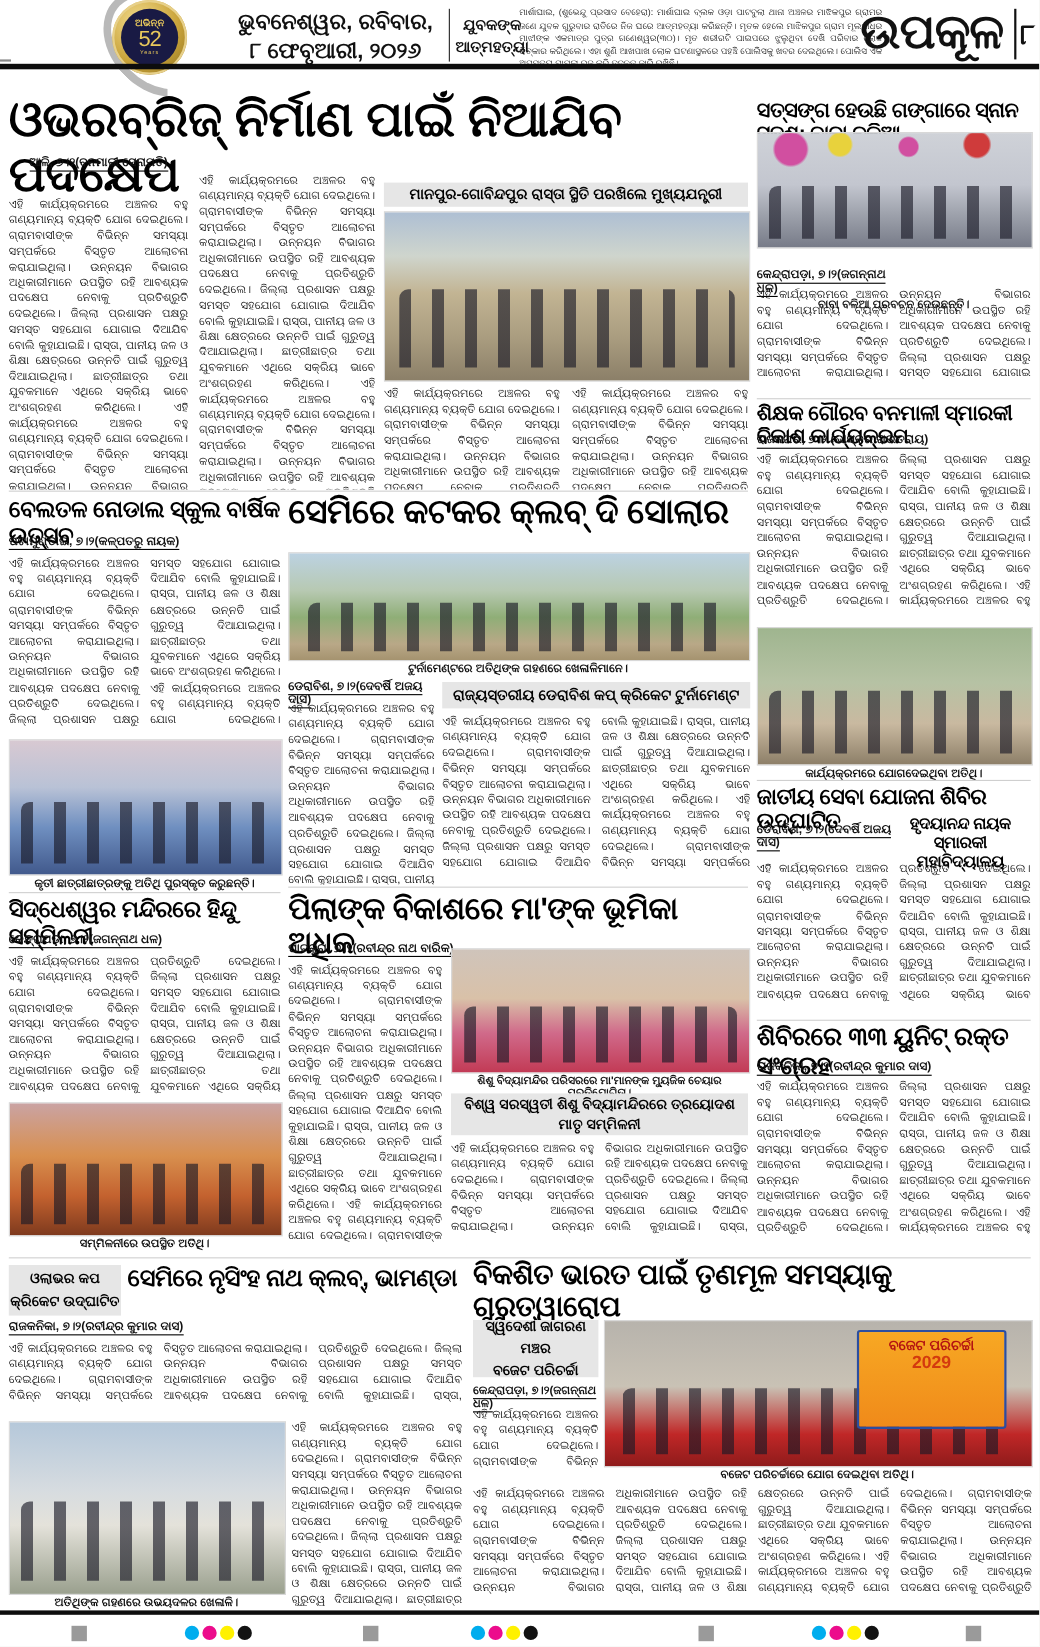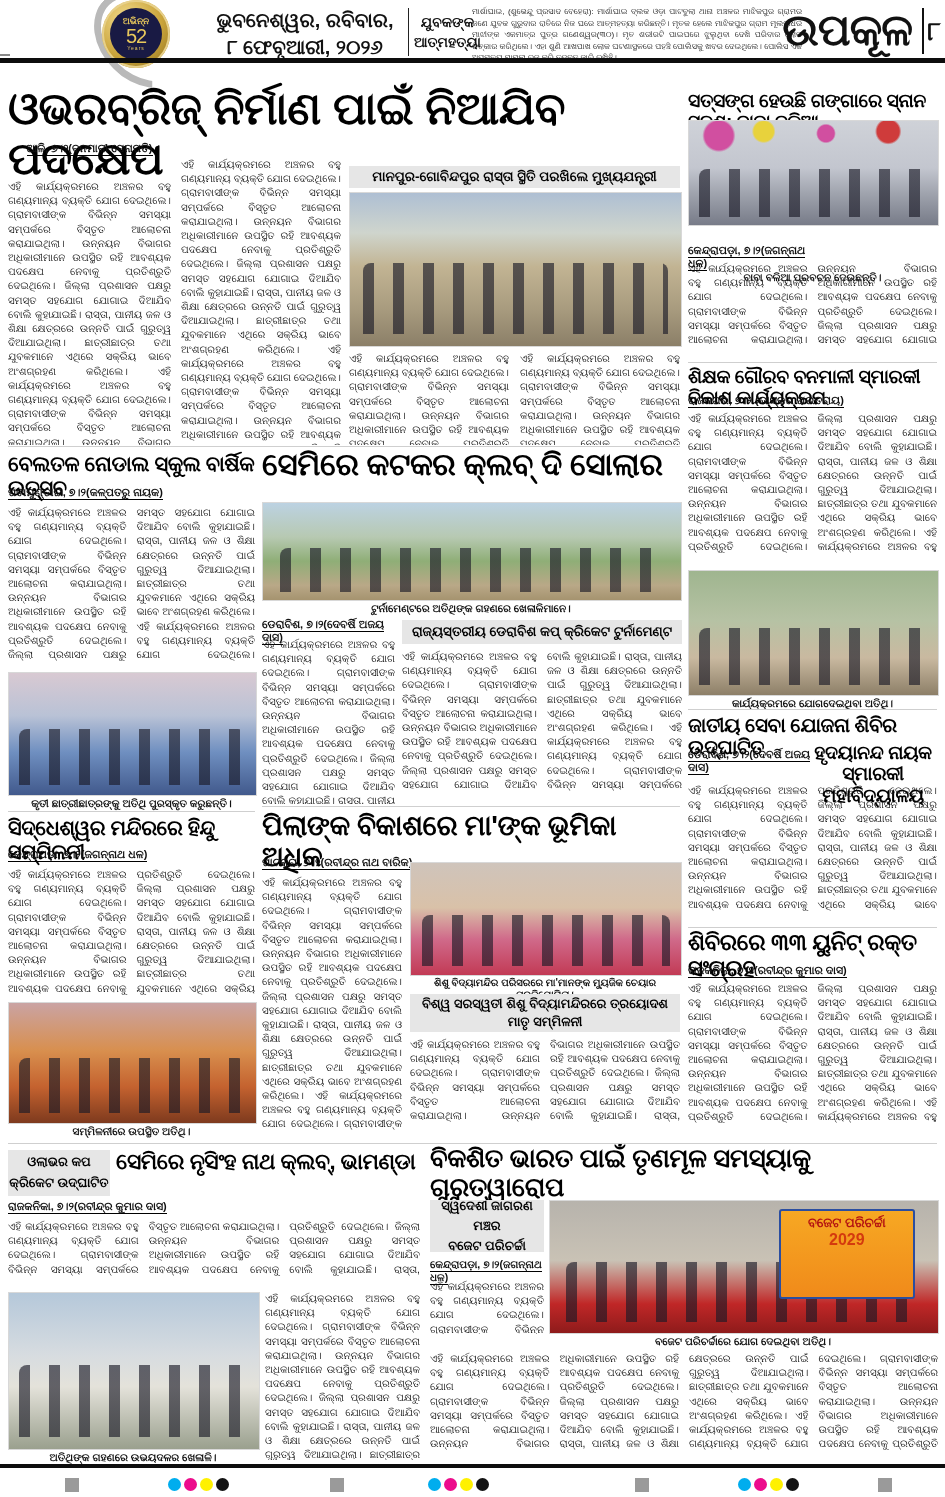--- a/index.html
+++ b/index.html
@@ -133,21 +133,21 @@
     <div class="byline"><span>ରାଜନଗର, ୭।୨ (ଭାସ୍କର ରାଉତରାୟ)</span></div>
   </div>
   <div class="abs bodytext cols2" style="left:688px;top:412px;width:249px;height:154px;">ଏହି କାର୍ଯ୍ୟକ୍ରମରେ ଅଞ୍ଚଳର ବହୁ ଗଣ୍ୟମାନ୍ୟ ବ୍ୟକ୍ତି ଯୋଗ ଦେଇଥିଲେ। ଗ୍ରାମବାସୀଙ୍କ ବିଭିନ୍ନ ସମସ୍ୟା ସମ୍ପର୍କରେ ବିସ୍ତୃତ ଆଲୋଚନା କରାଯାଇଥିଲା। ଉନ୍ନୟନ ବିଭାଗର ଅଧିକାରୀମାନେ ଉପସ୍ଥିତ ରହି ଆବଶ୍ୟକ ପଦକ୍ଷେପ ନେବାକୁ ପ୍ରତିଶ୍ରୁତି ଦେଇଥିଲେ। ଜିଲ୍ଲା ପ୍ରଶାସନ ପକ୍ଷରୁ ସମସ୍ତ ସହଯୋଗ ଯୋଗାଇ ଦିଆଯିବ ବୋଲି କୁହାଯାଇଛି। ରାସ୍ତା, ପାନୀୟ ଜଳ ଓ ଶିକ୍ଷା କ୍ଷେତ୍ରରେ ଉନ୍ନତି ପାଇଁ ଗୁରୁତ୍ୱ ଦିଆଯାଇଥିଲା। ଛାତ୍ରୀଛାତ୍ର ତଥା ଯୁବକମାନେ ଏଥିରେ ସକ୍ରିୟ ଭାବେ ଅଂଶଗ୍ରହଣ କରିଥିଲେ। ଏହି କାର୍ଯ୍ୟକ୍ରମରେ ଅଞ୍ଚଳର ବହୁ ଗଣ୍ୟମାନ୍ୟ ବ୍ୟକ୍ତି ଯୋଗ ଦେଇଥିଲେ। ଗ୍ରାମବାସୀଙ୍କ ବିଭିନ୍ନ ସମସ୍ୟା ସମ୍ପର୍କରେ ବିସ୍ତୃତ ଆଲୋଚନା କରାଯାଇଥିଲା। ଉନ୍ନୟନ ବିଭାଗର ଅଧିକାରୀମାନେ ଉପସ୍ଥିତ ରହି ଆବଶ୍ୟକ ପଦକ୍ଷେପ ନେବାକୁ ପ୍ରତିଶ୍ରୁତି ଦେଇଥିଲେ। ଜିଲ୍ଲା ପ୍ରଶାସନ ପକ୍ଷରୁ ସମସ୍ତ ସହଯୋଗ ଯୋଗାଇ ଦିଆଯିବ ବୋଲି କୁହାଯାଇଛି। ରାସ୍ତା, ପାନୀୟ ଜଳ ଓ ଶିକ୍ଷା କ୍ଷେତ୍ରରେ ଉନ୍ନତି ପାଇଁ ଗୁରୁତ୍ୱ ଦିଆଯାଇଥିଲା। ଛାତ୍ରୀଛାତ୍ର ତଥା ଯୁବକମାନେ ଏଥିରେ ସକ୍ରିୟ ଭାବେ ଅଂଶଗ୍ରହଣ କରିଥିଲେ। ଏହି କାର୍ଯ୍ୟକ୍ରମରେ ଅଞ୍ଚଳର ବହୁ ଗଣ୍ୟମାନ୍ୟ ବ୍ୟକ୍ତି ଯୋଗ ଦେଇଥିଲେ। ଗ୍ରାମବାସୀଙ୍କ ବିଭିନ୍ନ ସମସ୍ୟା ସମ୍ପର୍କରେ ବିସ୍ତୃତ ଆଲୋଚନା କରାଯାଇଥିଲା। ଉନ୍ନୟନ ବିଭାଗର ଅଧିକାରୀମାନେ ଉପସ୍ଥିତ ରହି ଆବଶ୍ୟକ ପଦକ୍ଷେପ ନେବାକୁ ପ୍ରତିଶ୍ରୁତି ଦେଇଥିଲେ। ଜିଲ୍ଲା ପ୍ରଶାସନ ପକ୍ଷରୁ ସମସ୍ତ ସହଯୋଗ ଯୋଗାଇ ଦିଆଯିବ ବୋଲି କୁହାଯାଇଛି। ରାସ୍ତା, ପାନୀୟ ଜଳ ଓ ଶିକ୍ଷା କ୍ଷେତ୍ରରେ ଉନ୍ନତି ପାଇଁ ଗୁରୁତ୍ୱ ଦିଆଯାଇଥିଲା। ଛାତ୍ରୀଛାତ୍ର ତଥା ଯୁବକମାନେ ଏଥିରେ ସକ୍ରିୟ ଭାବେ ଅଂଶଗ୍ରହଣ କରିଥିଲେ। </div>
   <div class="photo ph-felicit" style="left:688px;top:570px;width:249px;height:124px;"></div>
   <div class="abs caption" style="left:688px;top:697px;width:249px;">କାର୍ଯ୍ୟକ୍ରମରେ ଯୋଗଦେଇଥିବା ଅତିଥି।</div>
 
   <div class="abs headline" style="left:688px;top:714px;width:250px;font-size:20px;">ଜାତୀୟ ସେବା ଯୋଜନା ଶିବିର ଉଦ୍‌ଘାଟିତ</div>
   <div class="abs" style="left:688px;top:748px;width:130px;">
     <div class="byline"><span>ଡେରାବିଶ, ୭।୨(ଦେବର୍ଷି ଅଜୟ ଦାସ)</span></div>
   </div>
-  <div class="abs headline" style="left:808px;top:742px;width:130px;font-size:19px;text-align:center;">
+  <div class="abs headline" style="left:808px;top:742px;width:130px;font-size:15px;text-align:center;">
     <div>ହୃଦୟାନନ୍ଦ ନାୟକ</div>
     <div>ସ୍ମାରକୀ ମହାବିଦ୍ୟାଳୟ</div>
   </div>
   <div class="abs bodytext cols2" style="left:688px;top:784px;width:249px;height:140px;">ଏହି କାର୍ଯ୍ୟକ୍ରମରେ ଅଞ୍ଚଳର ବହୁ ଗଣ୍ୟମାନ୍ୟ ବ୍ୟକ୍ତି ଯୋଗ ଦେଇଥିଲେ। ଗ୍ରାମବାସୀଙ୍କ ବିଭିନ୍ନ ସମସ୍ୟା ସମ୍ପର୍କରେ ବିସ୍ତୃତ ଆଲୋଚନା କରାଯାଇଥିଲା। ଉନ୍ନୟନ ବିଭାଗର ଅଧିକାରୀମାନେ ଉପସ୍ଥିତ ରହି ଆବଶ୍ୟକ ପଦକ୍ଷେପ ନେବାକୁ ପ୍ରତିଶ୍ରୁତି ଦେଇଥିଲେ। ଜିଲ୍ଲା ପ୍ରଶାସନ ପକ୍ଷରୁ ସମସ୍ତ ସହଯୋଗ ଯୋଗାଇ ଦିଆଯିବ ବୋଲି କୁହାଯାଇଛି। ରାସ୍ତା, ପାନୀୟ ଜଳ ଓ ଶିକ୍ଷା କ୍ଷେତ୍ରରେ ଉନ୍ନତି ପାଇଁ ଗୁରୁତ୍ୱ ଦିଆଯାଇଥିଲା। ଛାତ୍ରୀଛାତ୍ର ତଥା ଯୁବକମାନେ ଏଥିରେ ସକ୍ରିୟ ଭାବେ ଅଂଶଗ୍ରହଣ କରିଥିଲେ। ଏହି କାର୍ଯ୍ୟକ୍ରମରେ ଅଞ୍ଚଳର ବହୁ ଗଣ୍ୟମାନ୍ୟ ବ୍ୟକ୍ତି ଯୋଗ ଦେଇଥିଲେ। ଗ୍ରାମବାସୀଙ୍କ ବିଭିନ୍ନ ସମସ୍ୟା ସମ୍ପର୍କରେ ବିସ୍ତୃତ ଆଲୋଚନା କରାଯାଇଥିଲା। ଉନ୍ନୟନ ବିଭାଗର ଅଧିକାରୀମାନେ ଉପସ୍ଥିତ ରହି ଆବଶ୍ୟକ ପଦକ୍ଷେପ ନେବାକୁ ପ୍ରତିଶ୍ରୁତି ଦେଇଥିଲେ। ଜିଲ୍ଲା ପ୍ରଶାସନ ପକ୍ଷରୁ ସମସ୍ତ ସହଯୋଗ ଯୋଗାଇ ଦିଆଯିବ ବୋଲି କୁହାଯାଇଛି। ରାସ୍ତା, ପାନୀୟ ଜଳ ଓ ଶିକ୍ଷା କ୍ଷେତ୍ରରେ ଉନ୍ନତି ପାଇଁ ଗୁରୁତ୍ୱ ଦିଆଯାଇଥିଲା। ଛାତ୍ରୀଛାତ୍ର ତଥା ଯୁବକମାନେ ଏଥିରେ ସକ୍ରିୟ ଭାବେ ଅଂଶଗ୍ରହଣ କରିଥିଲେ। ଏହି କାର୍ଯ୍ୟକ୍ରମରେ ଅଞ୍ଚଳର ବହୁ ଗଣ୍ୟମାନ୍ୟ ବ୍ୟକ୍ତି ଯୋଗ ଦେଇଥିଲେ। ଗ୍ରାମବାସୀଙ୍କ ବିଭିନ୍ନ ସମସ୍ୟା ସମ୍ପର୍କରେ ବିସ୍ତୃତ ଆଲୋଚନା କରାଯାଇଥିଲା। ଉନ୍ନୟନ ବିଭାଗର ଅଧିକାରୀମାନେ ଉପସ୍ଥିତ ରହି ଆବଶ୍ୟକ ପଦକ୍ଷେପ ନେବାକୁ ପ୍ରତିଶ୍ରୁତି ଦେଇଥିଲେ। ଜିଲ୍ଲା ପ୍ରଶାସନ ପକ୍ଷରୁ ସମସ୍ତ ସହଯୋଗ ଯୋଗାଇ ଦିଆଯିବ ବୋଲି କୁହାଯାଇଛି। ରାସ୍ତା, ପାନୀୟ ଜଳ ଓ ଶିକ୍ଷା କ୍ଷେତ୍ରରେ ଉନ୍ନତି ପାଇଁ ଗୁରୁତ୍ୱ ଦିଆଯାଇଥିଲା। ଛାତ୍ରୀଛାତ୍ର ତଥା ଯୁବକମାନେ ଏଥିରେ ସକ୍ରିୟ ଭାବେ ଅଂଶଗ୍ରହଣ କରିଥିଲେ। </div>
 
   <div class="abs headline" style="left:688px;top:930px;width:250px;font-size:23px;">ଶିବିରରେ ୩୩ ୟୁନିଟ୍ ରକ୍ତ ସଂଗ୍ରହ</div>
   <div class="abs" style="left:688px;top:964px;width:160px;">
     <div class="byline"><span>ରାଜକନିକା, ୭।୨(ରବୀନ୍ଦ୍ର କୁମାର ଦାସ)</span></div>
   </div>
   <div class="abs bodytext cols2" style="left:688px;top:982px;width:249px;height:150px;">ଏହି କାର୍ଯ୍ୟକ୍ରମରେ ଅଞ୍ଚଳର ବହୁ ଗଣ୍ୟମାନ୍ୟ ବ୍ୟକ୍ତି ଯୋଗ ଦେଇଥିଲେ। ଗ୍ରାମବାସୀଙ୍କ ବିଭିନ୍ନ ସମସ୍ୟା ସମ୍ପର୍କରେ ବିସ୍ତୃତ ଆଲୋଚନା କରାଯାଇଥିଲା। ଉନ୍ନୟନ ବିଭାଗର ଅଧିକାରୀମାନେ ଉପସ୍ଥିତ ରହି ଆବଶ୍ୟକ ପଦକ୍ଷେପ ନେବାକୁ ପ୍ରତିଶ୍ରୁତି ଦେଇଥିଲେ। ଜିଲ୍ଲା ପ୍ରଶାସନ ପକ୍ଷରୁ ସମସ୍ତ ସହଯୋଗ ଯୋଗାଇ ଦିଆଯିବ ବୋଲି କୁହାଯାଇଛି। ରାସ୍ତା, ପାନୀୟ ଜଳ ଓ ଶିକ୍ଷା କ୍ଷେତ୍ରରେ ଉନ୍ନତି ପାଇଁ ଗୁରୁତ୍ୱ ଦିଆଯାଇଥିଲା। ଛାତ୍ରୀଛାତ୍ର ତଥା ଯୁବକମାନେ ଏଥିରେ ସକ୍ରିୟ ଭାବେ ଅଂଶଗ୍ରହଣ କରିଥିଲେ। ଏହି କାର୍ଯ୍ୟକ୍ରମରେ ଅଞ୍ଚଳର ବହୁ ଗଣ୍ୟମାନ୍ୟ ବ୍ୟକ୍ତି ଯୋଗ ଦେଇଥିଲେ। ଗ୍ରାମବାସୀଙ୍କ ବିଭିନ୍ନ ସମସ୍ୟା ସମ୍ପର୍କରେ ବିସ୍ତୃତ ଆଲୋଚନା କରାଯାଇଥିଲା। ଉନ୍ନୟନ ବିଭାଗର ଅଧିକାରୀମାନେ ଉପସ୍ଥିତ ରହି ଆବଶ୍ୟକ ପଦକ୍ଷେପ ନେବାକୁ ପ୍ରତିଶ୍ରୁତି ଦେଇଥିଲେ। ଜିଲ୍ଲା ପ୍ରଶାସନ ପକ୍ଷରୁ ସମସ୍ତ ସହଯୋଗ ଯୋଗାଇ ଦିଆଯିବ ବୋଲି କୁହାଯାଇଛି। ରାସ୍ତା, ପାନୀୟ ଜଳ ଓ ଶିକ୍ଷା କ୍ଷେତ୍ରରେ ଉନ୍ନତି ପାଇଁ ଗୁରୁତ୍ୱ ଦିଆଯାଇଥିଲା। ଛାତ୍ରୀଛାତ୍ର ତଥା ଯୁବକମାନେ ଏଥିରେ ସକ୍ରିୟ ଭାବେ ଅଂଶଗ୍ରହଣ କରିଥିଲେ। ଏହି କାର୍ଯ୍ୟକ୍ରମରେ ଅଞ୍ଚଳର ବହୁ ଗଣ୍ୟମାନ୍ୟ ବ୍ୟକ୍ତି ଯୋଗ ଦେଇଥିଲେ। ଗ୍ରାମବାସୀଙ୍କ ବିଭିନ୍ନ ସମସ୍ୟା ସମ୍ପର୍କରେ ବିସ୍ତୃତ ଆଲୋଚନା କରାଯାଇଥିଲା। ଉନ୍ନୟନ ବିଭାଗର ଅଧିକାରୀମାନେ ଉପସ୍ଥିତ ରହି ଆବଶ୍ୟକ ପଦକ୍ଷେପ ନେବାକୁ ପ୍ରତିଶ୍ରୁତି ଦେଇଥିଲେ। ଜିଲ୍ଲା ପ୍ରଶାସନ ପକ୍ଷରୁ ସମସ୍ତ ସହଯୋଗ ଯୋଗାଇ ଦିଆଯିବ ବୋଲି କୁହାଯାଇଛି। ରାସ୍ତା, ପାନୀୟ ଜଳ ଓ ଶିକ୍ଷା କ୍ଷେତ୍ରରେ ଉନ୍ନତି ପାଇଁ ଗୁରୁତ୍ୱ ଦିଆଯାଇଥିଲା। ଛାତ୍ରୀଛାତ୍ର ତଥା ଯୁବକମାନେ ଏଥିରେ ସକ୍ରିୟ ଭାବେ ଅଂଶଗ୍ରହଣ କରିଥିଲେ। </div>

